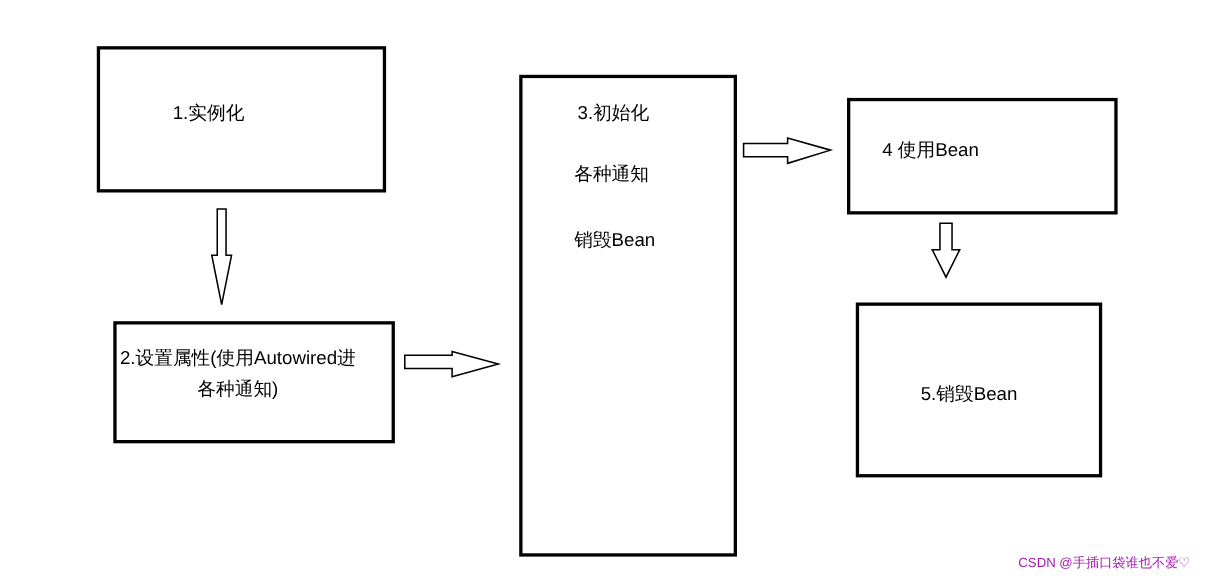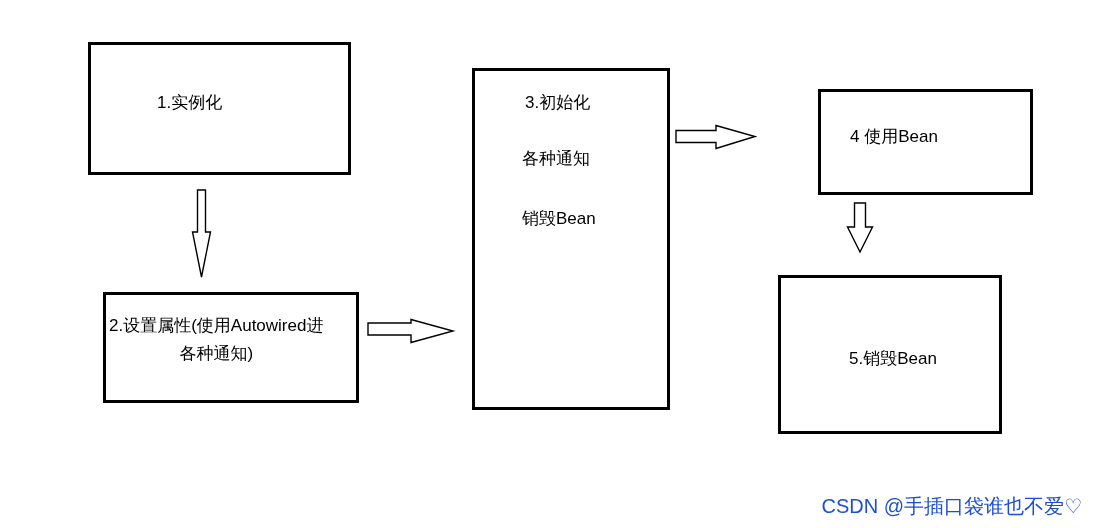--- a/index.html
+++ b/index.html
@@ -29,52 +29,52 @@
     position: absolute;
     white-space: nowrap;
   }
   #box1 { left: 88px;  top: 42px;  width: 263px; height: 133px; }
   #box1 .txt { left: 66px; top: 48px; }
 
   #box2 { left: 103px; top: 292px; width: 256px; height: 111px; }
   #box2 .lines { position: absolute; left: 3px; top: 17px; line-height: 28px; white-space: nowrap; text-align: center; }
   #box2 .lines span { display: block; }
 
-  #box3 { left: 472px; top: 68px;  width: 198px; height: 342px; }
+  #box3 { left: 472px; top: 68px;  width: 198px; height: 438px; }
   #box3 .t-title { left: 50px; top: 22px; }
   #box3 .t-note1 { left: 47px; top: 78px; }
   #box3 .t-note2 { left: 47px; top: 138px; }
   #box3 .wrapped { position: absolute; left: 48px; top: 211px; line-height: 31px; white-space: nowrap; }
   #box3 .wrapped span { display: block; }
 
-  #box4 { left: 770px; top: 89px;  width: 215px; height: 106px; margin-left: 48px; }
+  #box4 { left: 770px; top: 89px;  width: 246px; height: 106px; }
   #box4 .txt { left: 29px; top: 35px; }
 
   #box5 { left: 778px; top: 275px; width: 224px; height: 159px; }
-  #box5 .txt { left: 56px; top: 71px; margin-left: 12px; }
+  #box5 .txt { left: 56px; top: 71px; }
 
   .arrow-layer {
     position: absolute;
     left: 0; top: 0;
     width: 1098px;
     height: 528px;
     pointer-events: none;
   }
   .arrow-layer polygon {
     fill: #ffffff;
     stroke: #000000;
     stroke-width: 1.4;
     stroke-linejoin: miter;
   }
   .watermark {
     position: absolute;
     right: 16px;
     bottom: 8px;
-    font-size: 20px;
-    color: #1d4ed8;
+    font-size: 12px;
+    color: #a21caf;
     text-shadow: 1px 1px 0 #ffffff;
     white-space: nowrap;
   }
 </style>
 </head>
 <body>
 
 <div class="canvas">
 
   <div class="box" id="box1">

